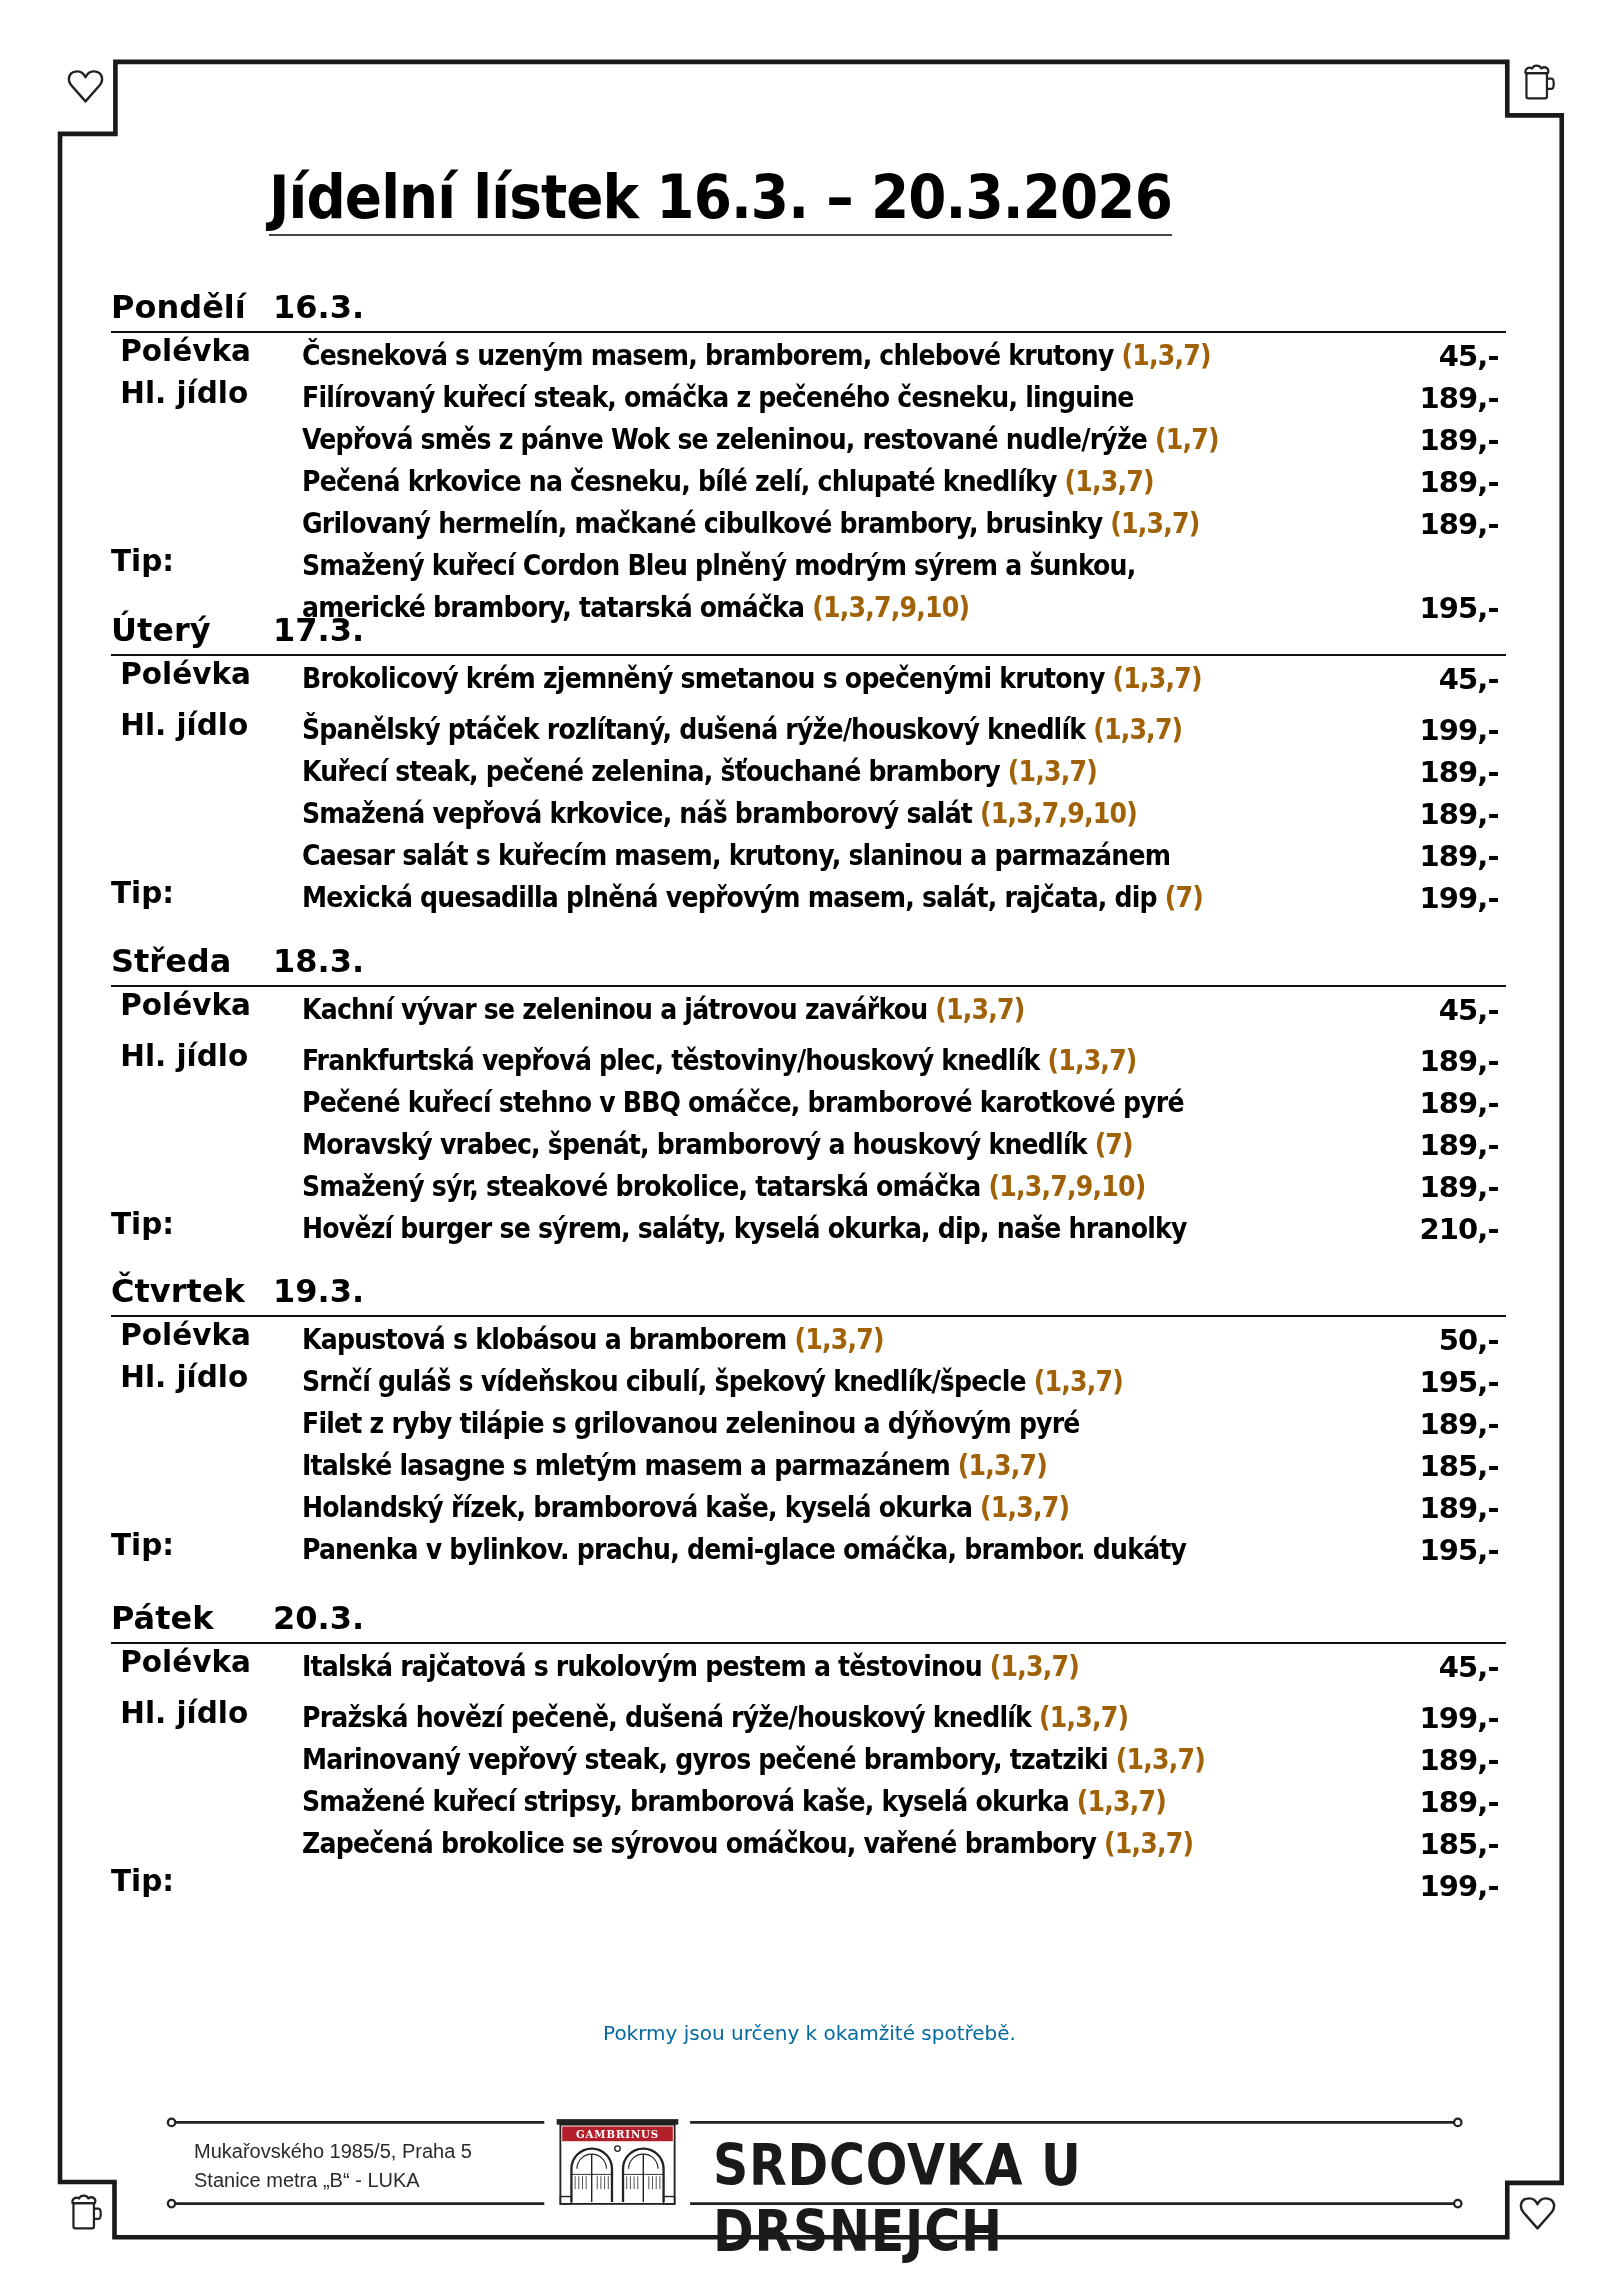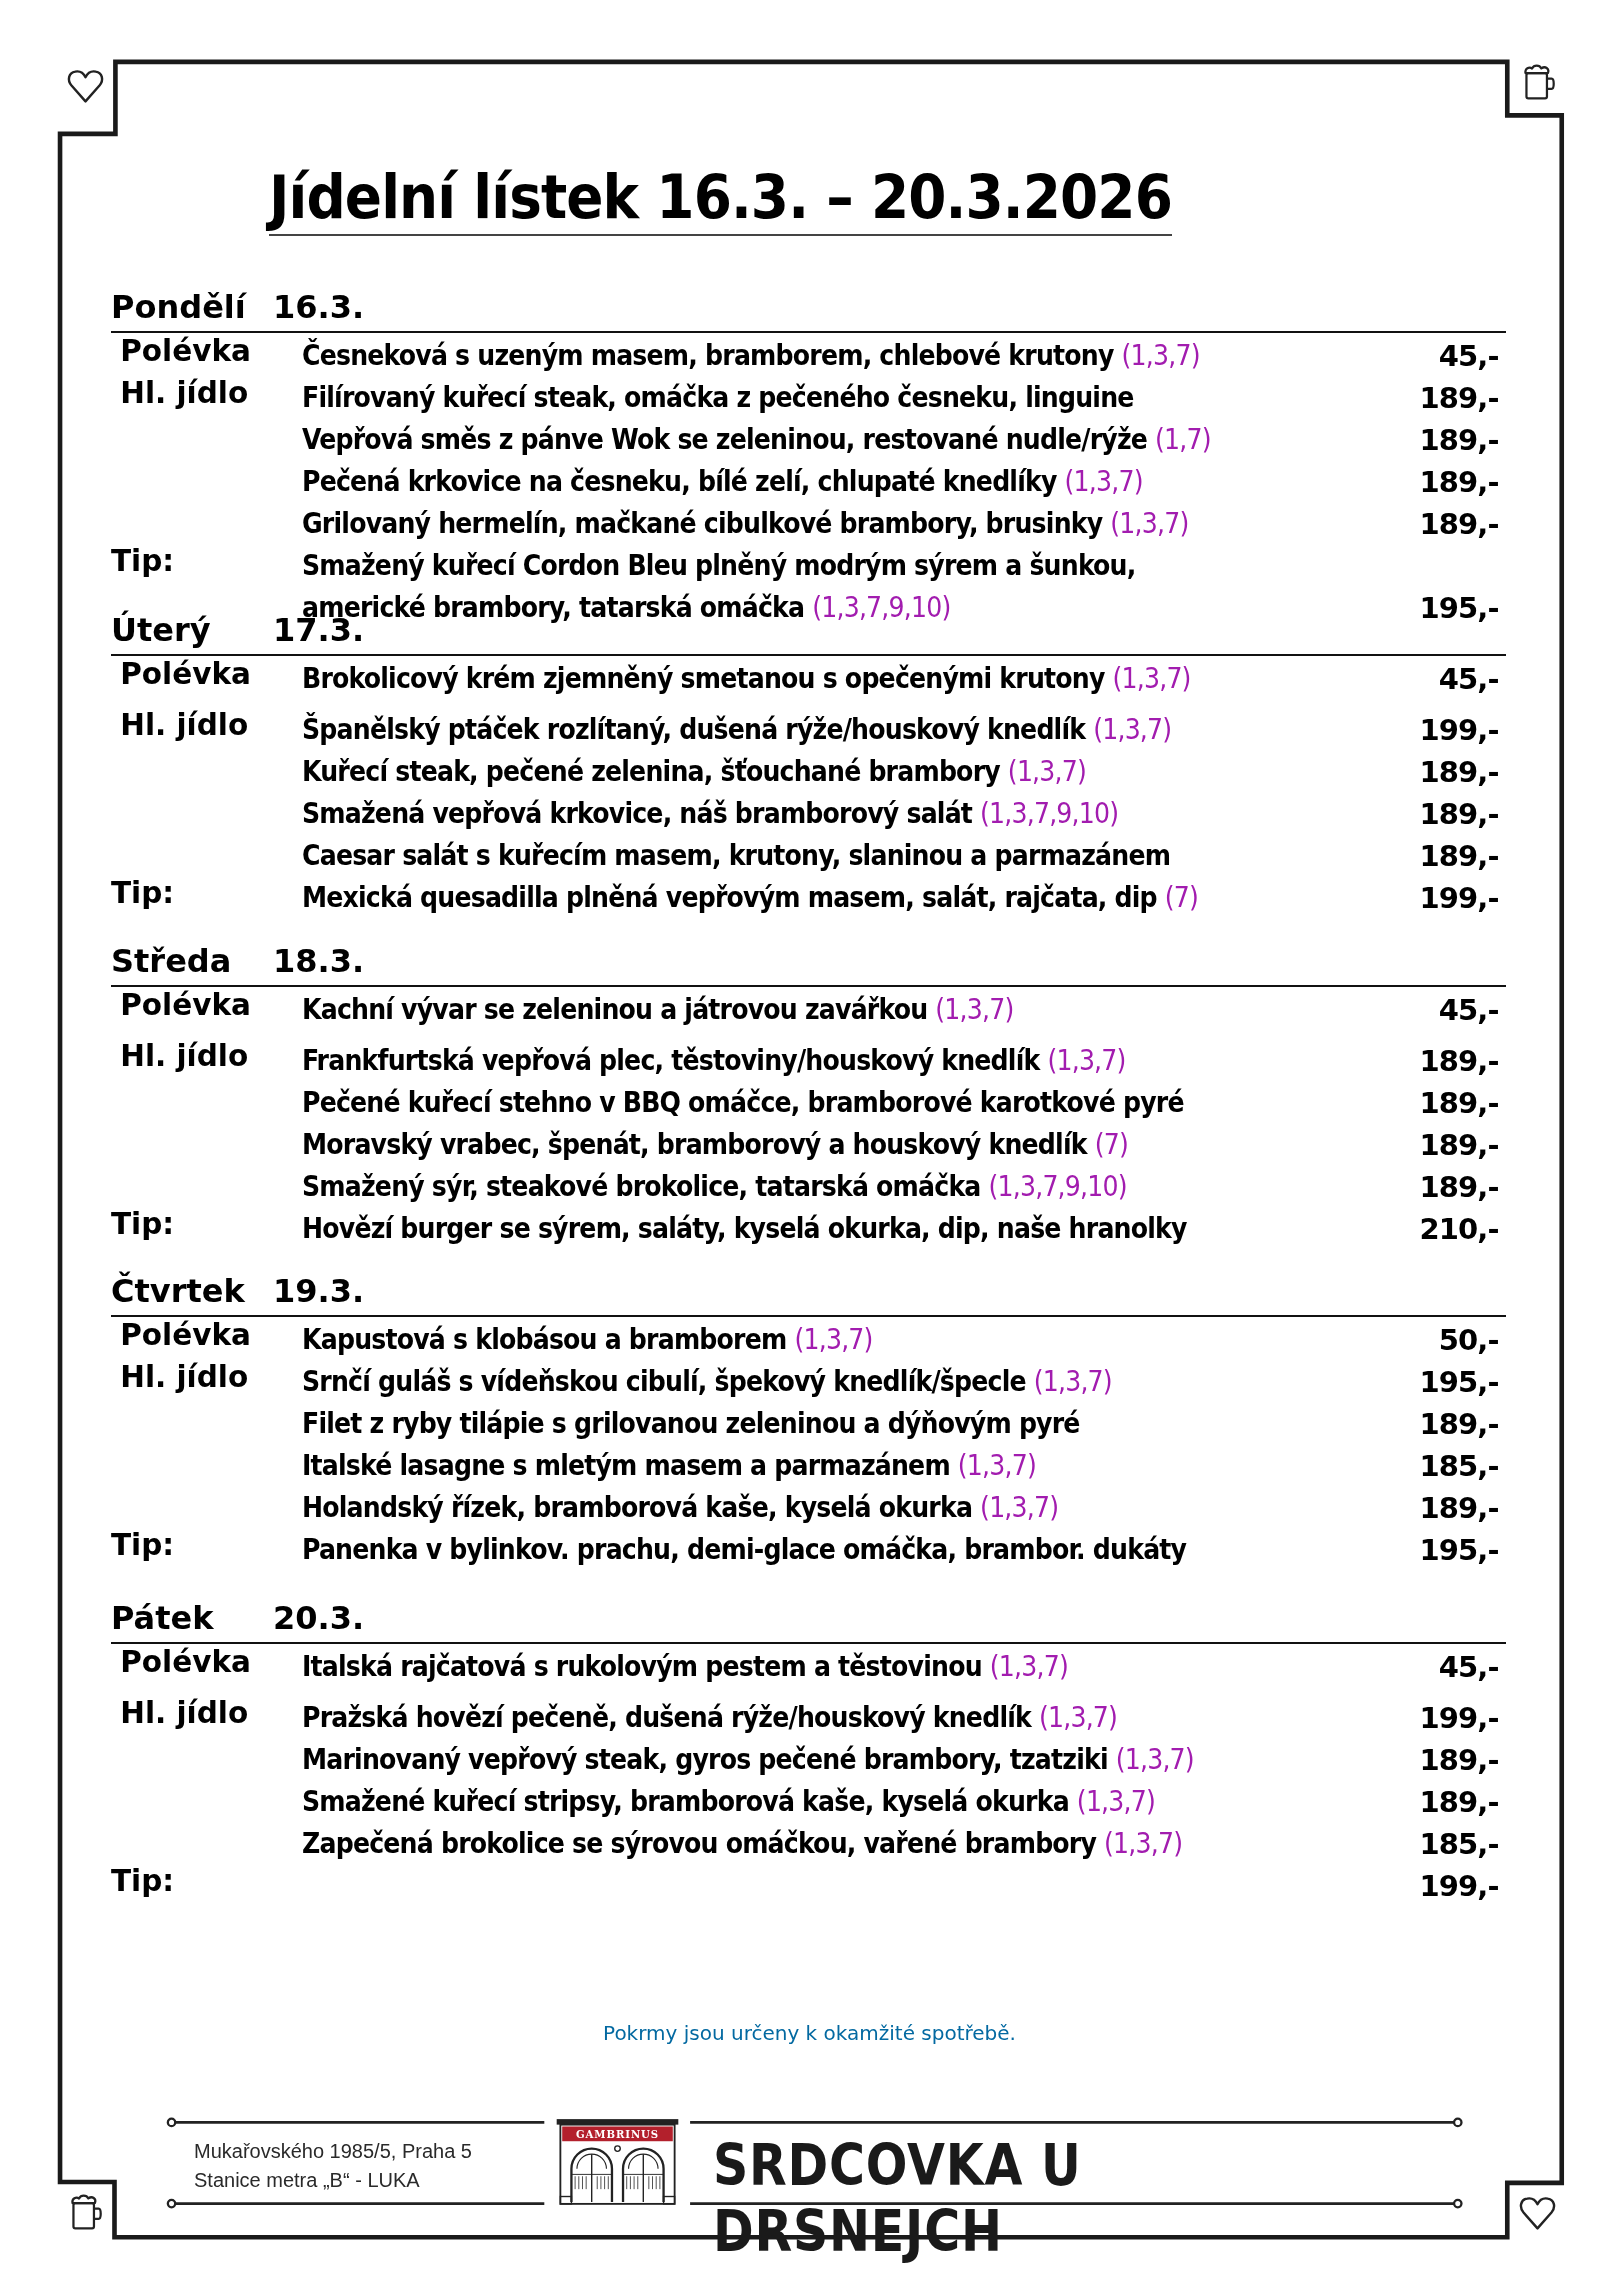--- a/index.html
+++ b/index.html
@@ -16,21 +16,21 @@
   .day-name { position: absolute; left: 0; bottom: 5.5px; font-weight: bold; font-size: 32px;
               font-family: "DejaVu Sans", sans-serif; }
   .day-date { position: absolute; left: 162px; bottom: 5.5px; font-weight: bold; font-size: 32px; }
   .row { position: relative; height: 42px; }
   .row.gap { margin-top: 9.2px; }
   .cat { position: absolute; left: 9.2px; top: 1px; font-weight: bold; font-size: 29.5px; white-space: nowrap; }
   .cat.tip { left: 0; }
   .dish { position: absolute; left: 191px; top: 5.5px; font-weight: bold; font-size: 28px;
           white-space: nowrap; letter-spacing: -0.8px; font-stretch: condensed;
           transform-origin: left top; }
-  .allergens { color: #a21caf; font-weight: normal; margin-top: 44px; }
+  .allergens { color: #a16207; font-weight: bold; margin-top: 44px; }
   .price { position: absolute; right: 7.4px; top: 5.5px; font-weight: bold; font-size: 29px; letter-spacing: -0.9px; }
   .note { position: absolute; left: 0; width: 1619px; top: 2021px; text-align: center;
           color: #0369a1; font-size: 20px; }
   .banner { position: absolute; left: 166px; top: 2115px; width: 1301px; height: 96px; }
   .address { position: absolute; left: 28px; width: 332px; top: 22px; text-align: left;
              font-family: "Liberation Sans", sans-serif; font-size: 20px; color: #2a2a2a; line-height: 29px; }
   .brand { position: absolute; left: 547px; top: 16.6px; font-family: "DejaVu Sans", sans-serif; font-weight: bold;
            font-size: 57px; letter-spacing: 0.9px; color: #1a1a1a; transform: scaleX(0.86); transform-origin: left top; }
   .logo { position: absolute; left: 387px; top: 1.8px; width: 129px; height: 89px; }
 </style>

